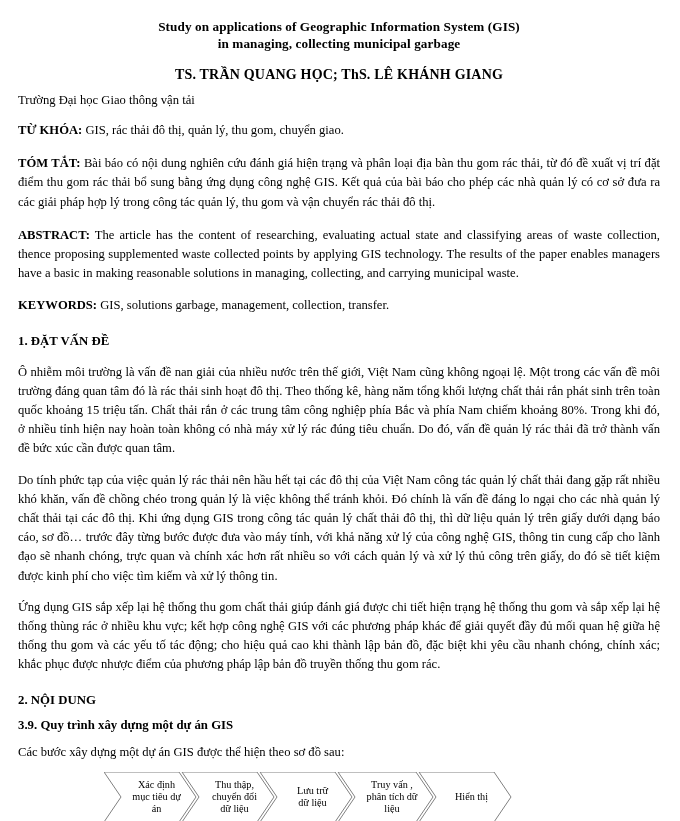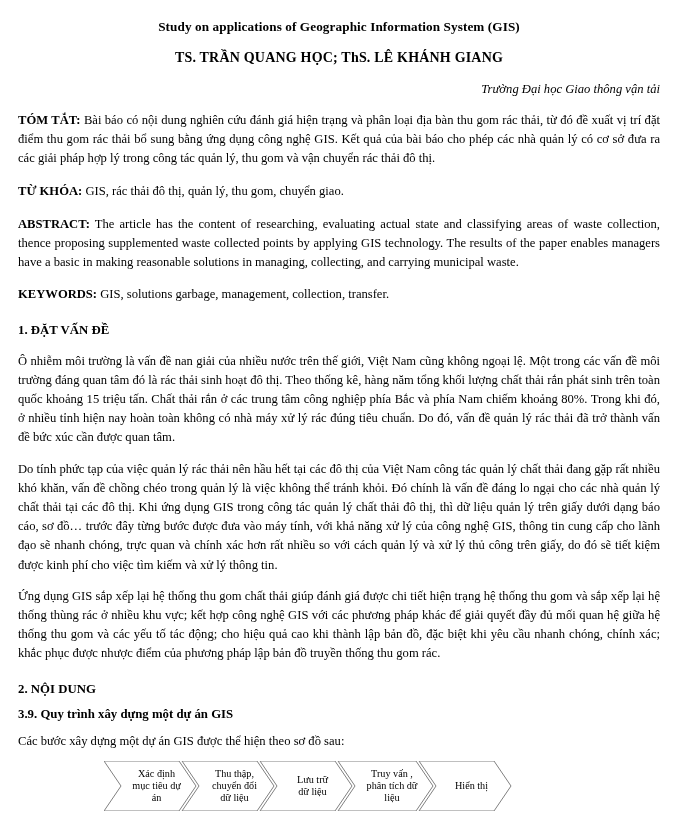--- a/index.html
+++ b/index.html
@@ -35,25 +35,24 @@
 
   .authors {
     text-align: center;
     font-weight: bold;
     font-size: 14px;
     line-height: 18px;
     margin-top: 14px;
     letter-spacing: 0.2px;
   }
   .affiliation {
-    text-align: right;
-    font-style: italic;
+    text-align: left;
     font-size: 12.6px;
     line-height: 16px;
-    margin-top: 14px;
+    margin-top: 8px;
   }
 
   
   .block {
     text-align: justify;
     font-size: 12.6px;
     line-height: 19.2px;
     margin-top: 14px;
   }
   .block.tight { margin-top: 13px; }
@@ -114,31 +113,32 @@
     pointer-events: none;
   }
 </style>
 </head>
 <body>
 
 <div class="page">
 
   <div class="doc-title">
     <span>Study on applications of Geographic Information System (GIS)</span>
+    <span class="line2">in managing, collecting municipal garbage</span>
   </div>
 
   <div class="authors">TS. TRẦN QUANG HỌC; ThS. LÊ KHÁNH GIANG</div>
   <div class="affiliation">Trường Đại học Giao thông vận tải</div>
 
+  <div class="block tight">
+    <span class="lbl">TỪ KHÓA:</span><span> GIS, rác thải đô thị, quản lý, thu gom, chuyển giao.</span>
+  </div>
+
   <div class="block">
     <span class="lbl">TÓM TẮT:</span><span> Bài báo có nội dung nghiên cứu đánh giá hiện trạng và phân loại địa bàn thu gom rác thải, từ đó đề xuất vị trí đặt điểm thu gom rác thải bổ sung bằng ứng dụng công nghệ GIS. Kết quả của bài báo cho phép các nhà quản lý có cơ sở đưa ra các giải pháp hợp lý trong công tác quản lý, thu gom và vận chuyển rác thải đô thị.</span>
-  </div>
-
-  <div class="block tight">
-    <span class="lbl">TỪ KHÓA:</span><span> GIS, rác thải đô thị, quản lý, thu gom, chuyển giao.</span>
   </div>
 
   <div class="block en">
     <span class="lbl">ABSTRACT:</span><span> The article has the content of researching, evaluating actual state and classifying areas of waste collection, thence proposing supplemented waste collected points by applying GIS technology. The results of the paper enables managers have a basic in making reasonable solutions in managing, collecting, and carrying municipal waste.</span>
   </div>
 
   <div class="block tight">
     <span class="lbl">KEYWORDS:</span><span> GIS, solutions garbage, management, collection, transfer.</span>
   </div>
 

